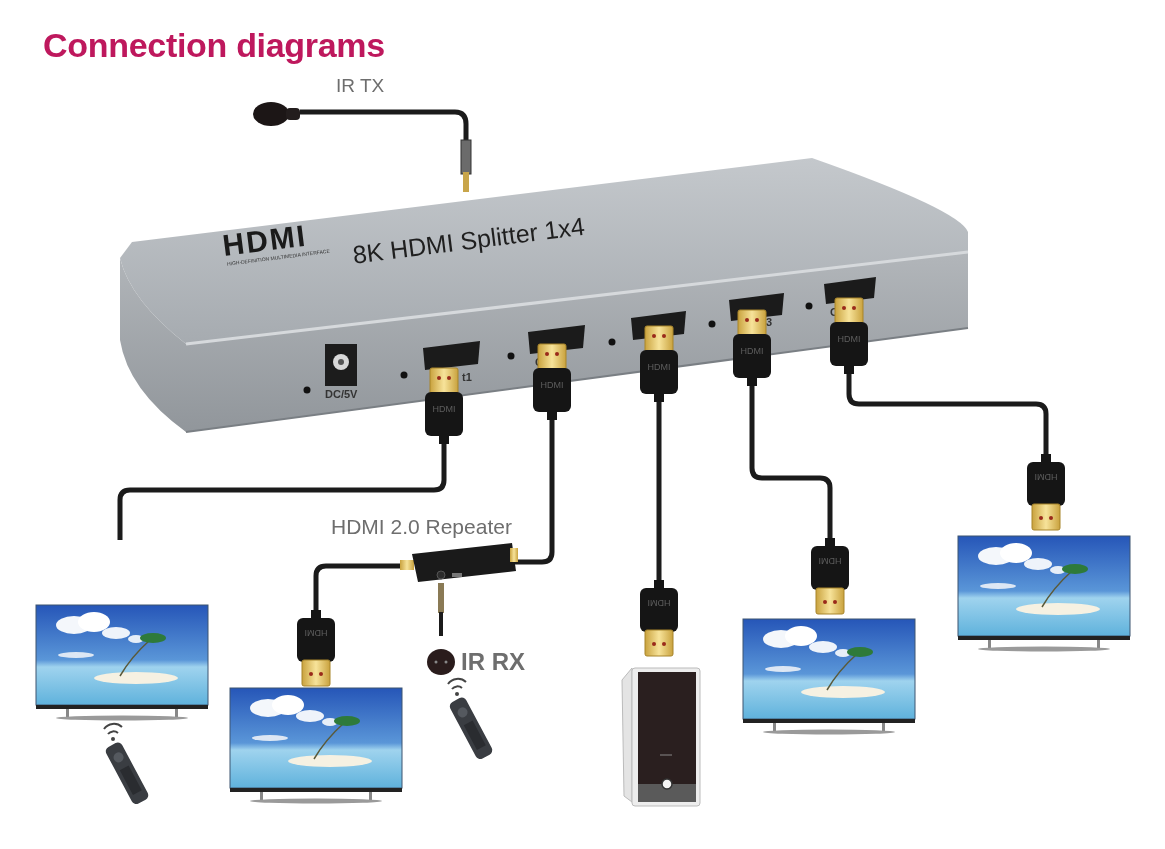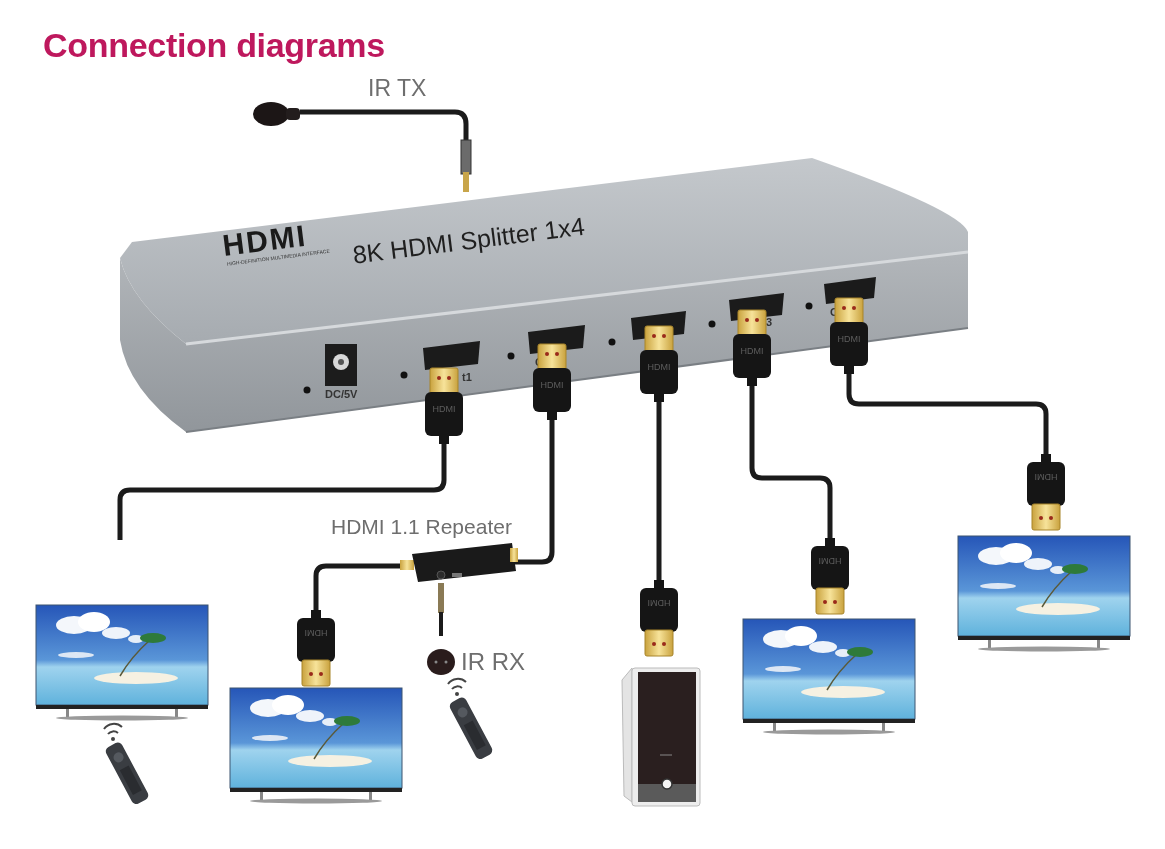--- a/index.html
+++ b/index.html
@@ -1,33 +1,33 @@
 <!DOCTYPE html>
 <html><head>
 <meta charset="utf-8">
 <style>
   html, body { margin: 0; padding: 0; background: #ffffff; }
   body { width: 1165px; height: 849px; position: relative; overflow: hidden;
          font-family: "Liberation Sans", sans-serif; }
   .title { position: absolute; left: 43px; top: 26px; font-size: 34px; font-weight: bold;
            color: #be185d; margin: 0; letter-spacing: -0.3px; }
   .label { position: absolute; color: #6e6e6e; font-family: "Liberation Sans", sans-serif; white-space: nowrap; }
-  .lbl-irtx { left: 368px; top: 75px; font-size: 23px; }
+  .lbl-irtx { left: 336px; top: 75px; font-size: 19px; }
   .lbl-rep { left: 331px; top: 515px; font-size: 21px; }
-  .lbl-irrx { left: 461px; top: 648px; font-size: 24px; }
+  .lbl-irrx { left: 461px; top: 648px; font-size: 24px; font-weight: bold; }
   svg.diagram { position: absolute; left: 0; top: 0; }
   .hdmi-text { font-family: "Liberation Sans", sans-serif; font-size: 9px; fill: #5d5d5d; }
   .port-label { font-family: "Liberation Sans", sans-serif; font-size: 11px; fill: #333; font-weight: bold; }
 </style>
 </head>
 <body>
 
 <h1 class="title">Connection diagrams</h1>
 <div class="label lbl-irtx">IR TX</div>
-<div class="label lbl-rep">HDMI 1.1 Repeater</div>
+<div class="label lbl-rep">HDMI 2.0 Repeater</div>
 <div class="label lbl-irrx">IR RX</div>
 
 <svg class="diagram" width="1165" height="849" viewBox="0 0 1165 849">
   <defs>
     <linearGradient id="topGrad" x1="0" y1="0" x2="0" y2="1">
       <stop offset="0" stop-color="#c4c8cc"></stop>
       <stop offset="1" stop-color="#a6abb0"></stop>
     </linearGradient>
     <linearGradient id="frontGrad" x1="0" y1="0" x2="0" y2="1">
       <stop offset="0" stop-color="#b2b6ba"></stop>

